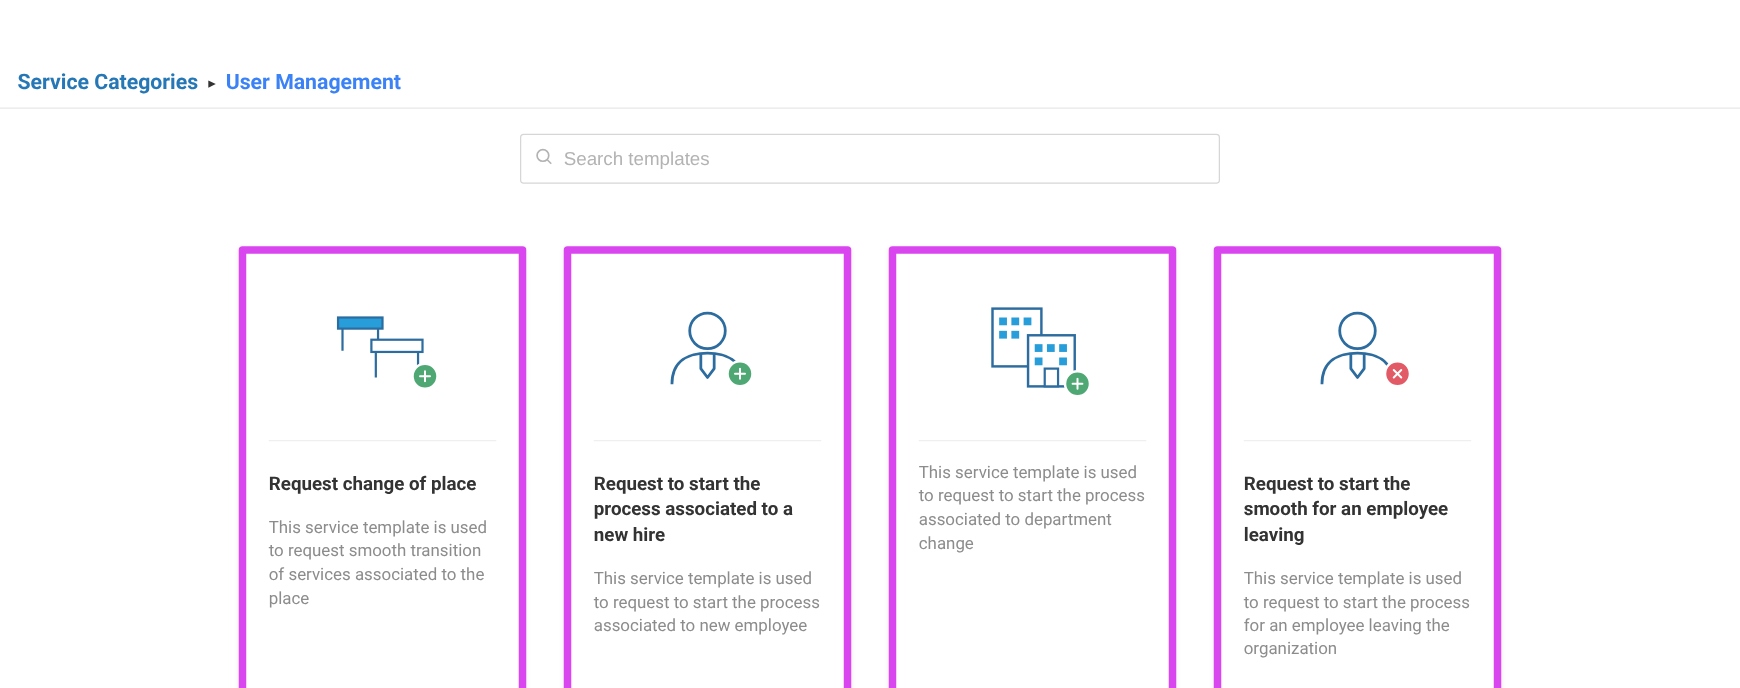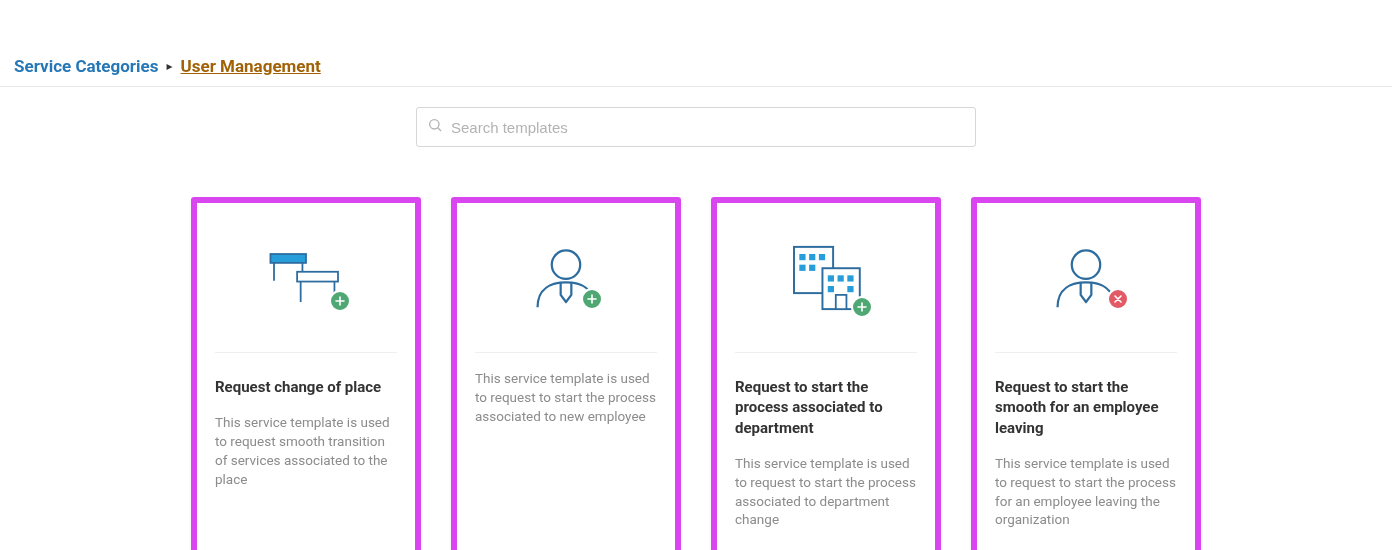--- a/index.html
+++ b/index.html
@@ -25,24 +25,23 @@
       color: #2577b5;
       font-weight: 700;
       font-size: 17px;
       cursor: pointer;
     }
     .breadcrumb-sep {
       color: #333;
       font-size: 12px;
     }
     .breadcrumb-current {
-      color: #a16207;
+      color: #3b82f6;
       font-weight: 700;
       font-size: 17px;
-      text-decoration: underline;
     }
     .search-wrap {
       display: flex;
       justify-content: center;
       padding-top: 20px;
     }
     .search-box {
       width: 560px;
       height: 40px;
       border: 1px solid #d6d6d6;
@@ -188,20 +187,21 @@
           <path d="M18 78 C18 56 34 50 50 50 C66 50 82 56 82 78" fill="none" stroke="#2d6c9f" stroke-width="2.5"></path>
           <path d="M44 50 L44 64 L50 72 L56 64 L56 50" fill="none" stroke="#2d6c9f" stroke-width="2.5" stroke-linejoin="round"></path>
         </svg>
         <div class="badge badge-green" style="right:8px; bottom:8px;">
           <svg viewBox="0 0 10 10">
               <path d="M5 1v8M1 5h8" stroke="#fff" stroke-width="1.6" stroke-linecap="round"></path>
             </svg>
         </div>
       </div>
     </div>
+    <div class="card-title">Request to start the process associated to a new hire</div>
     <div class="card-desc">This service template is used to request to start the process associated to new employee</div>
   </div>
 
   <div class="card">
     <div class="card-icon-area">
       <div class="icon-wrap">
         <svg viewBox="0 0 100 90" width="90" height="80">
 
           <rect x="14" y="10" width="44" height="52" fill="#fff" stroke="#2d6c9f" stroke-width="2.2"></rect>
           <rect x="20" y="18" width="7" height="7" fill="#279dda"></rect>
@@ -218,21 +218,20 @@
           <rect x="74" y="54" width="7" height="7" fill="#279dda"></rect>
           <rect x="61" y="64" width="12" height="16" fill="#fff" stroke="#2d6c9f" stroke-width="2"></rect>
         </svg>
         <div class="badge badge-green" style="right:-2px; bottom:0px;">
           <svg viewBox="0 0 10 10">
               <path d="M5 1v8M1 5h8" stroke="#fff" stroke-width="1.6" stroke-linecap="round"></path>
             </svg>
         </div>
       </div>
     </div>
-    <div class="card-title">Request to start the process associated to department</div>
     <div class="card-desc">This service template is used to request to start the process associated to department change</div>
   </div>
 
   <div class="card">
     <div class="card-icon-area">
       <div class="icon-wrap">
         <svg viewBox="0 0 100 90" width="90" height="80">
           <circle cx="50" cy="30" r="16" fill="none" stroke="#2d6c9f" stroke-width="2.5"></circle>
           <path d="M18 78 C18 56 34 50 50 50 C66 50 82 56 82 78" fill="none" stroke="#2d6c9f" stroke-width="2.5"></path>
           <path d="M44 50 L44 64 L50 72 L56 64 L56 50" fill="none" stroke="#2d6c9f" stroke-width="2.5" stroke-linejoin="round"></path>

